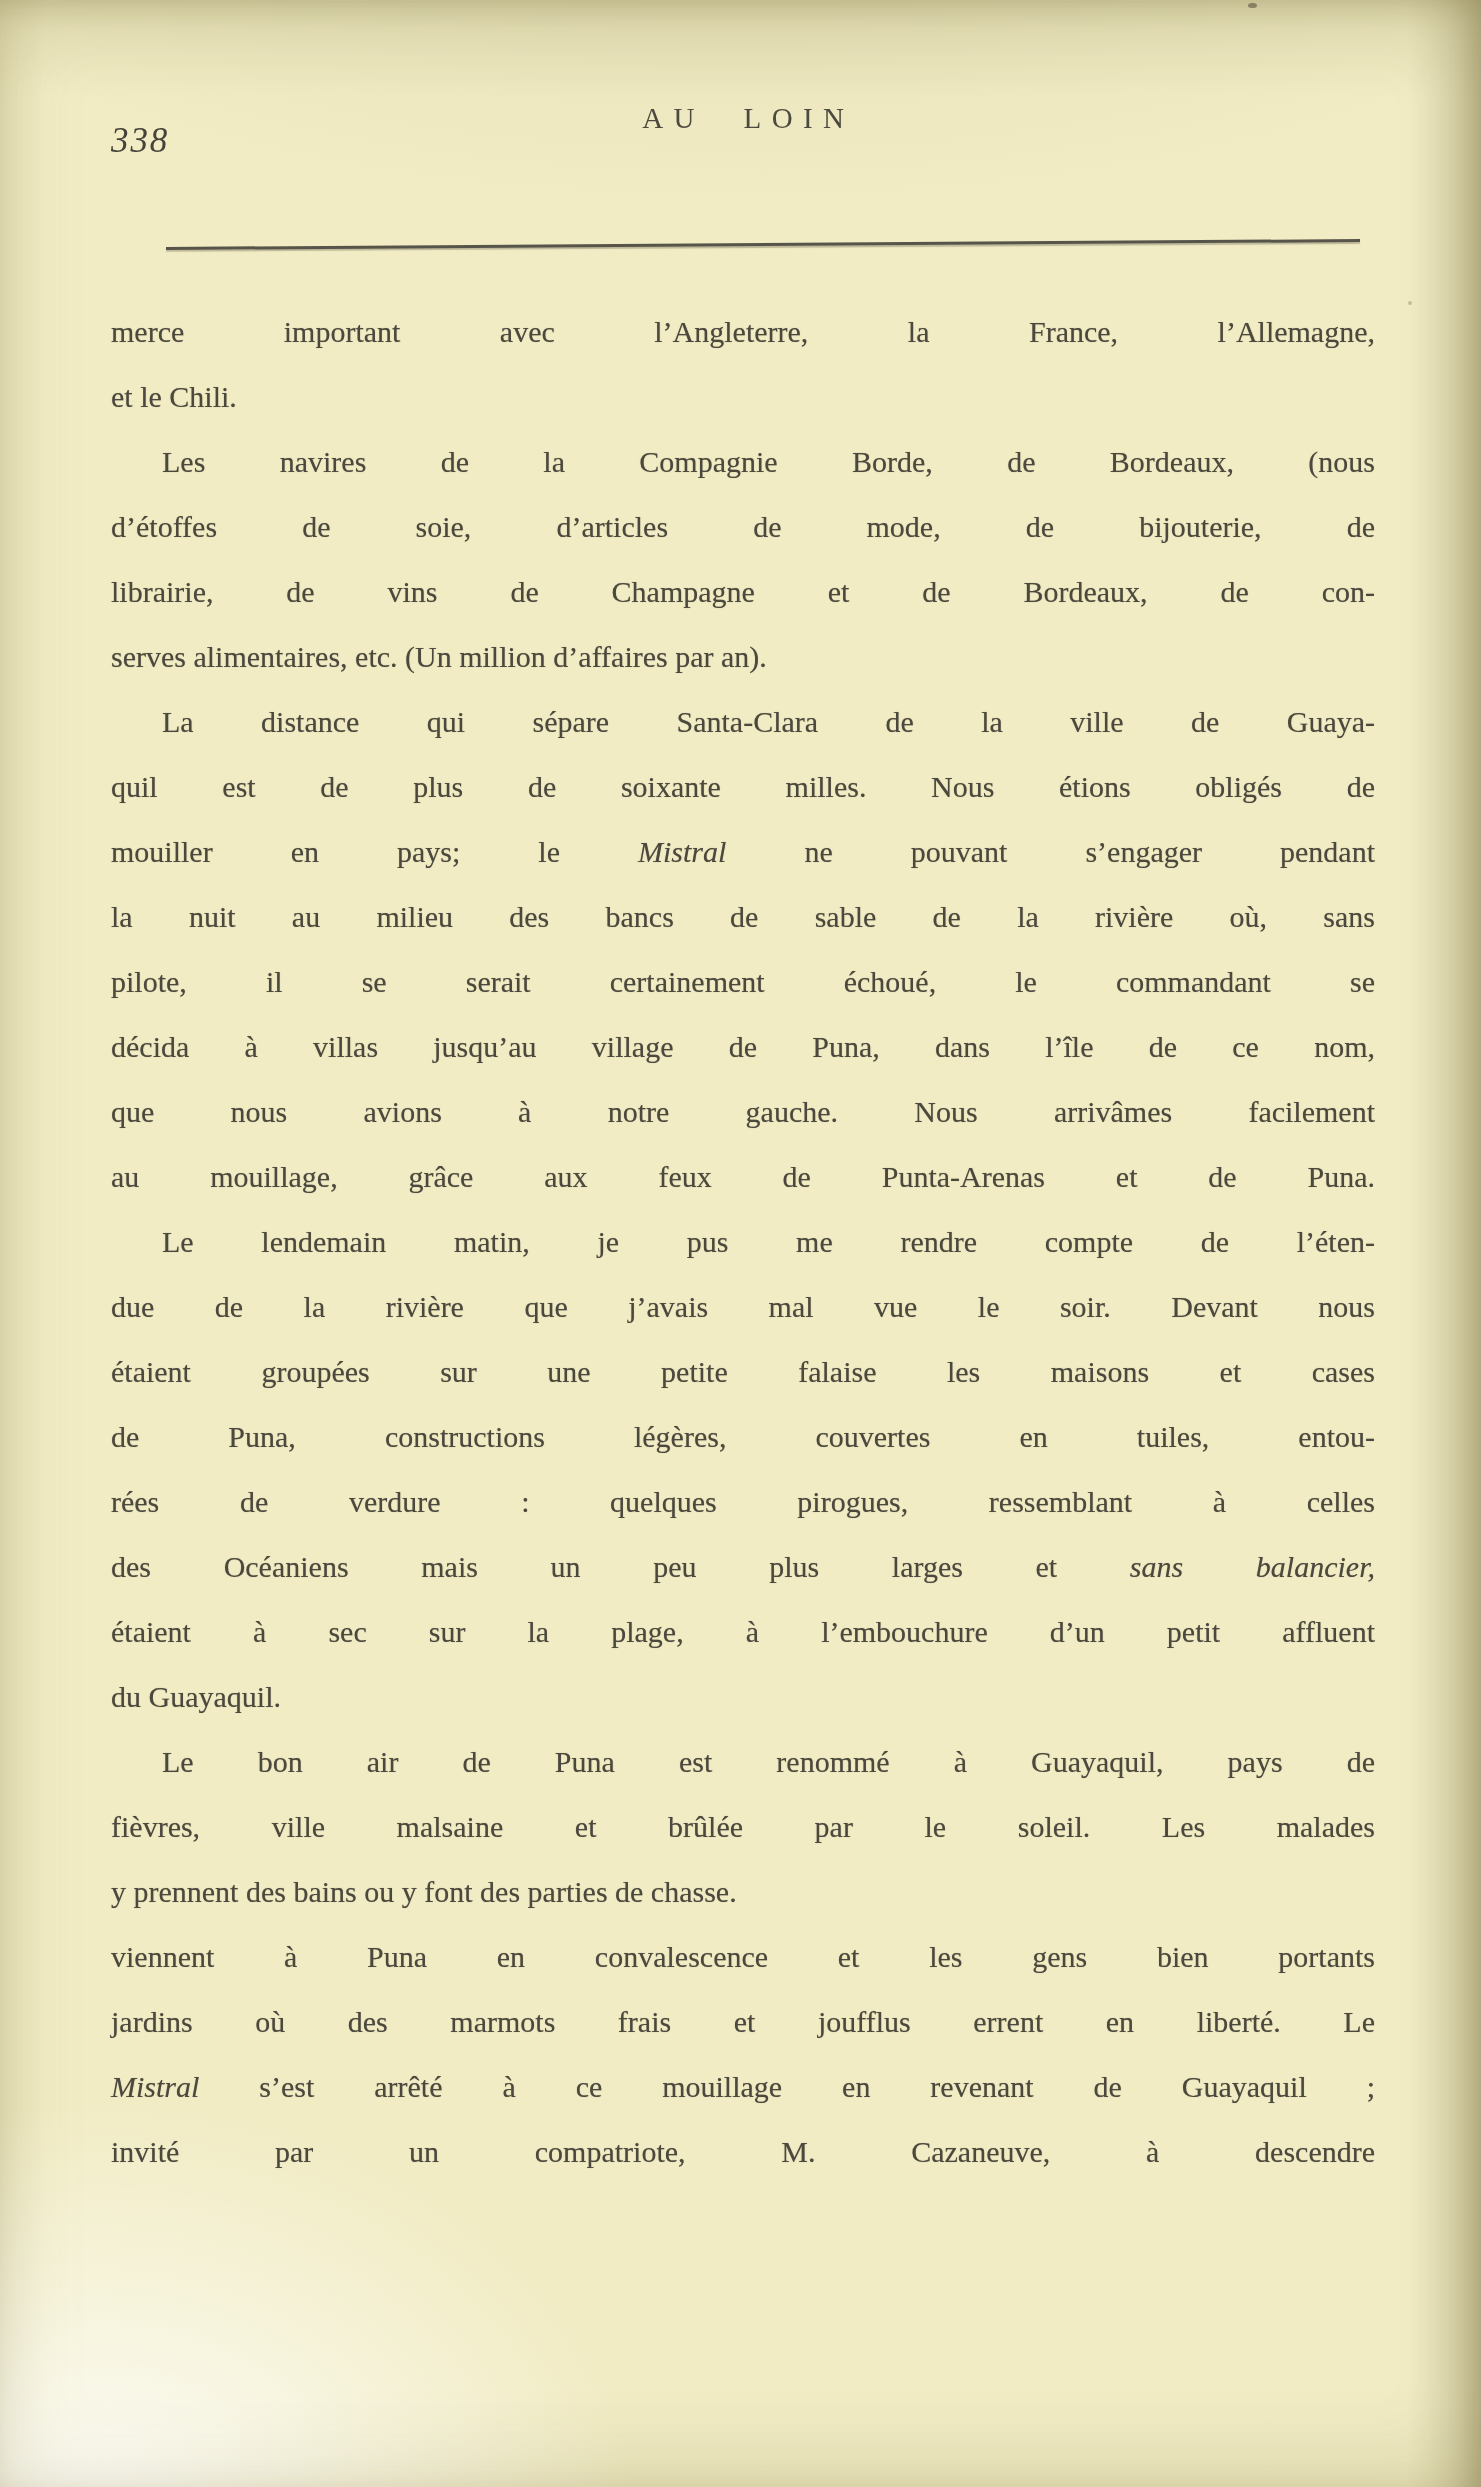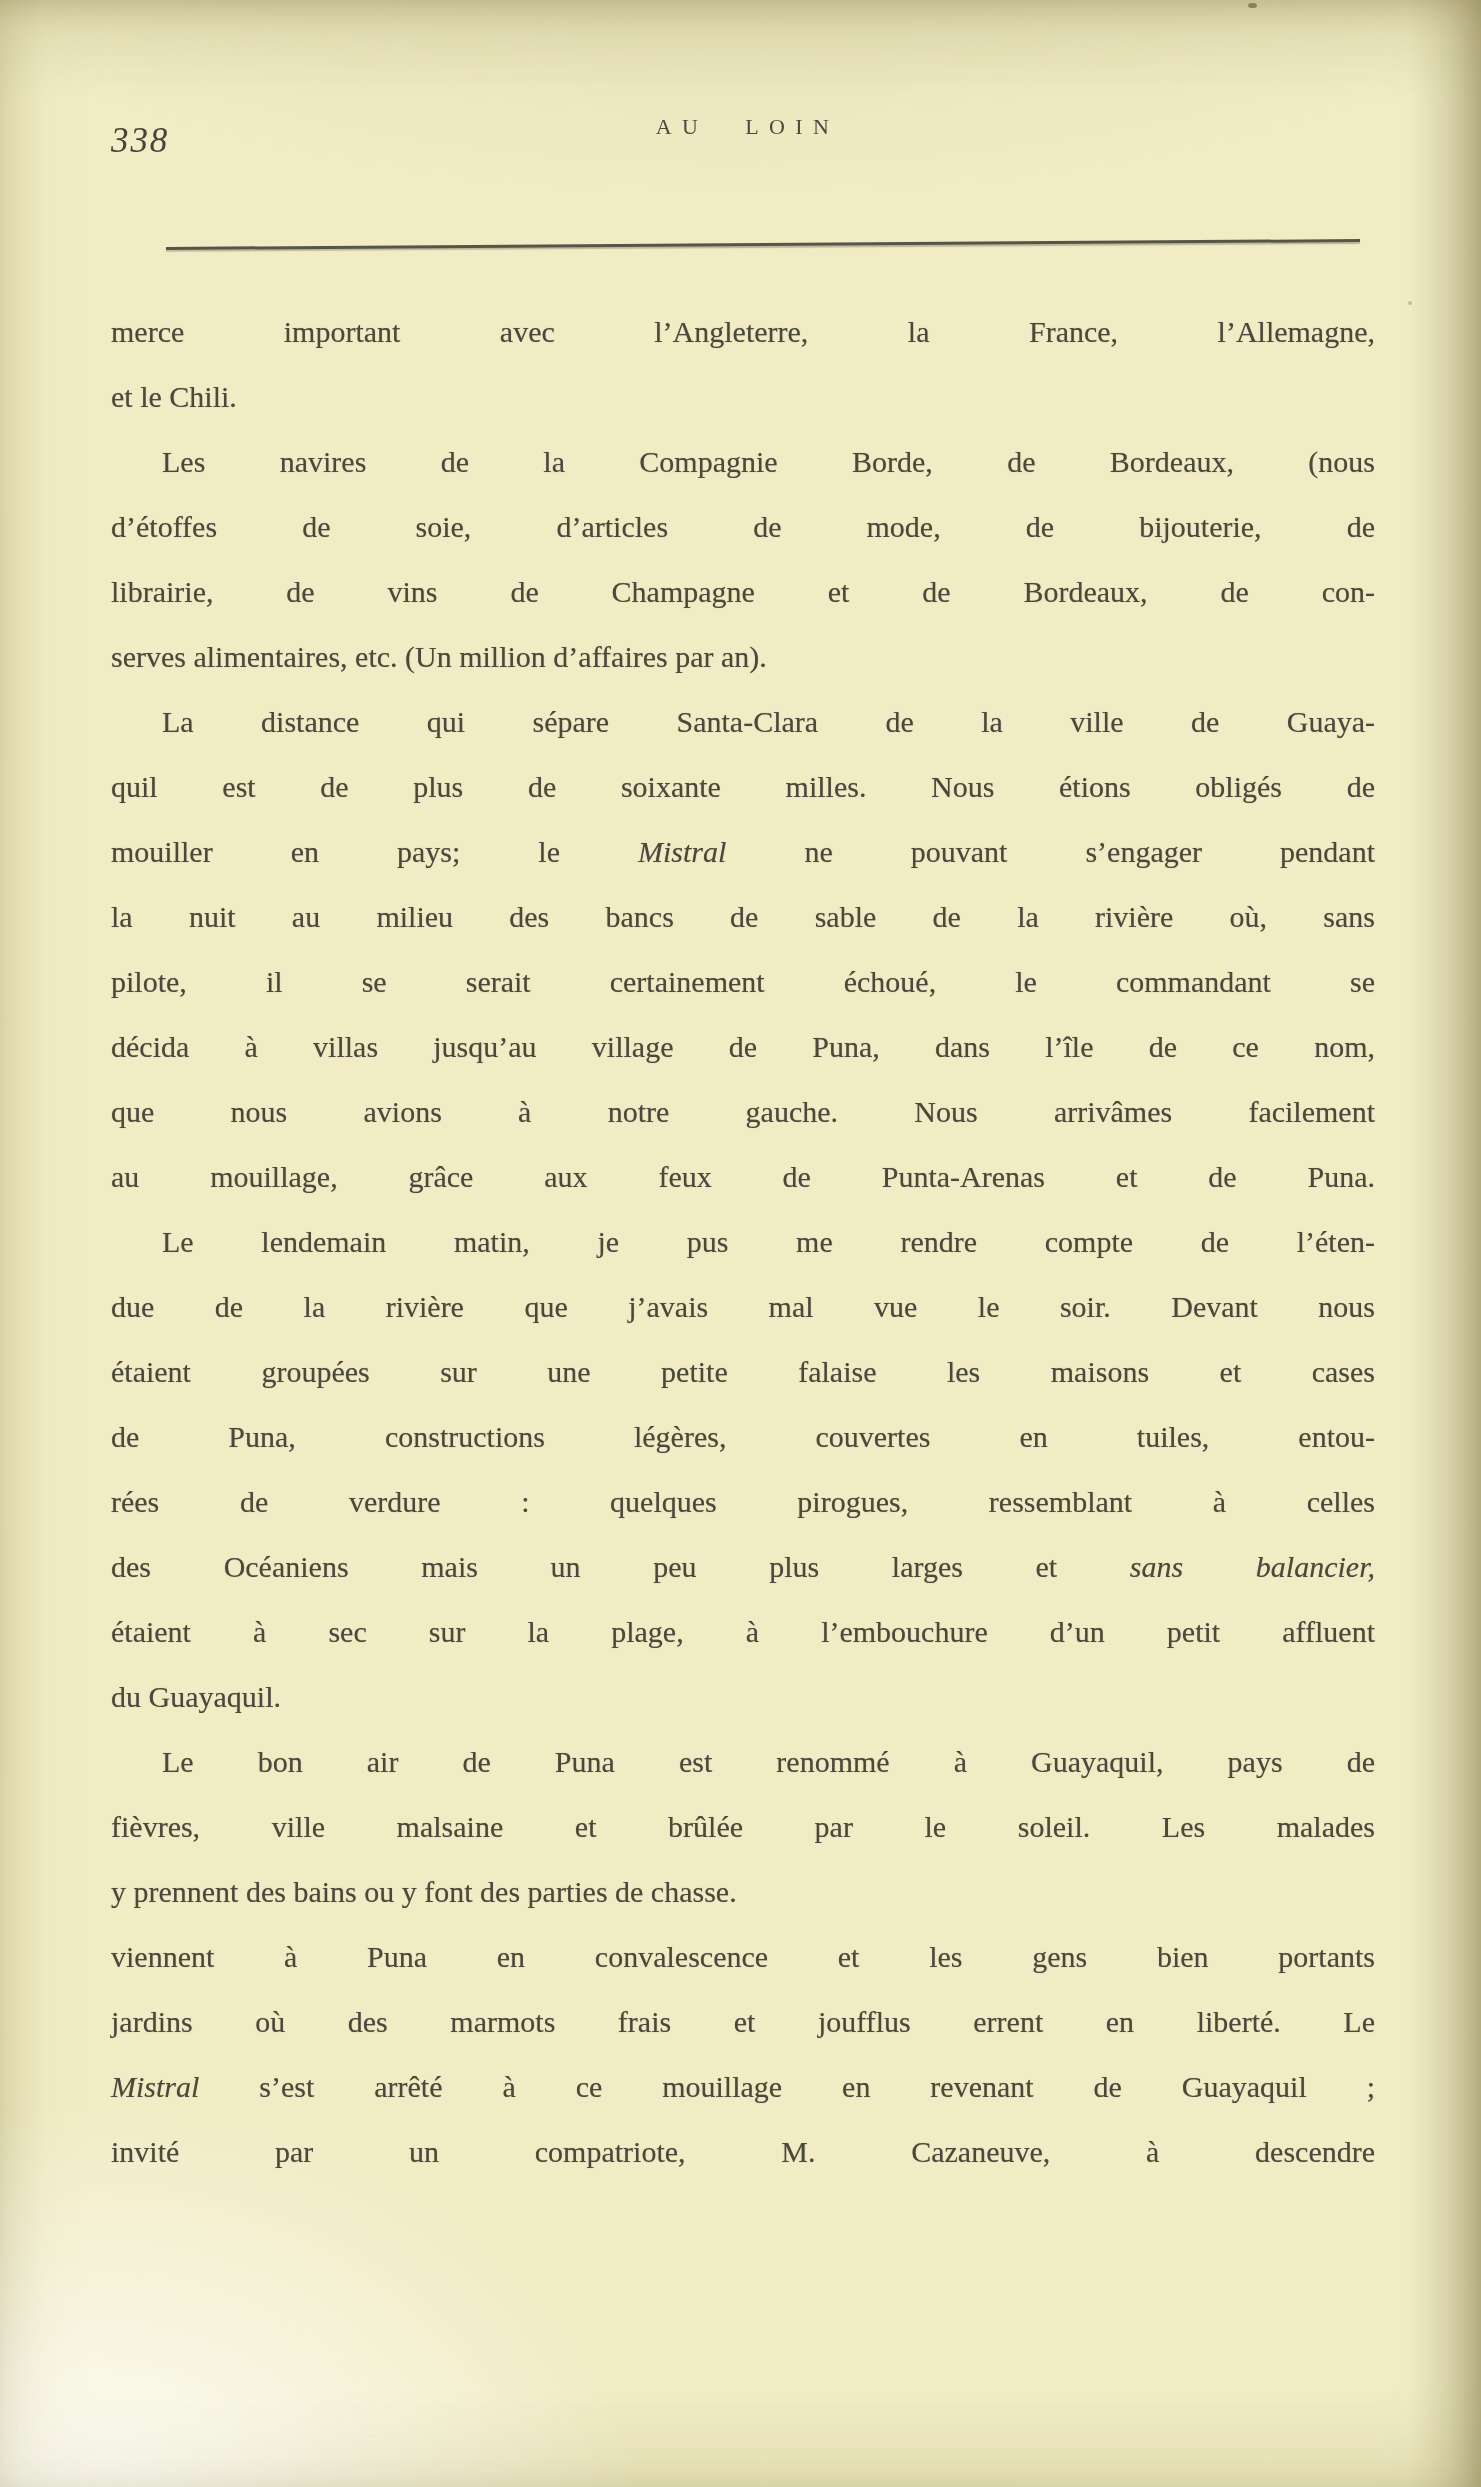--- a/index.html
+++ b/index.html
@@ -42,23 +42,23 @@
     left: 0;
     top: 23px;
     font-size: 35px;
     letter-spacing: 1.9px;
     color: #45433a;
     font-style: italic;
   }
   .running-title {
     position: absolute;
     left: 50%;
-    top: 16px;
+    top: 4px;
     transform: translateX(-47%);
-    font-size: 22px;
+    font-size: 29px;
     letter-spacing: 10.4px;
     word-spacing: 21px;
     color: #4c4a40;
     white-space: nowrap;
   }
   .header-rule {
     position: absolute;
     top: 243px;
     left: 166px;
     width: 1194px;

